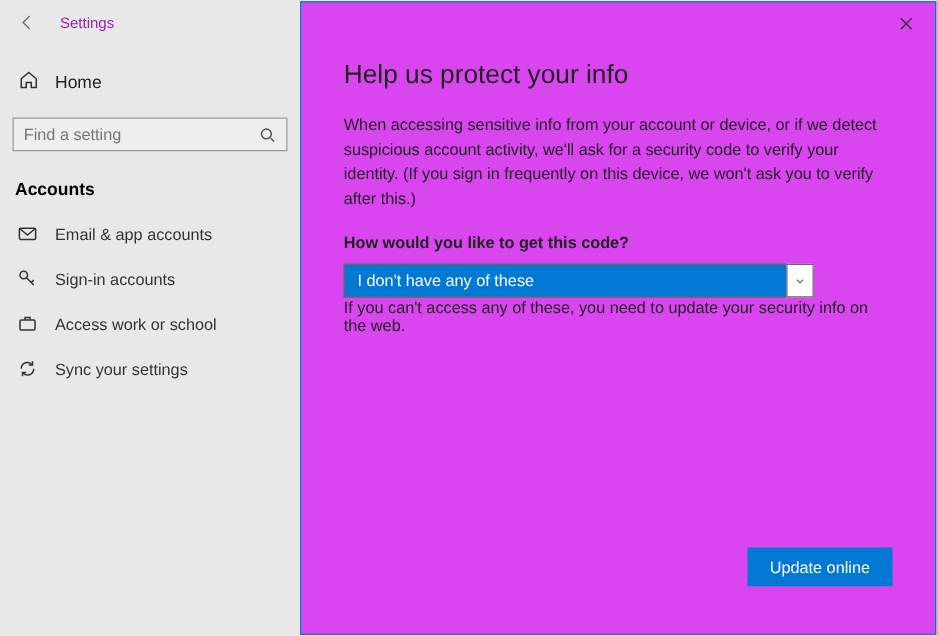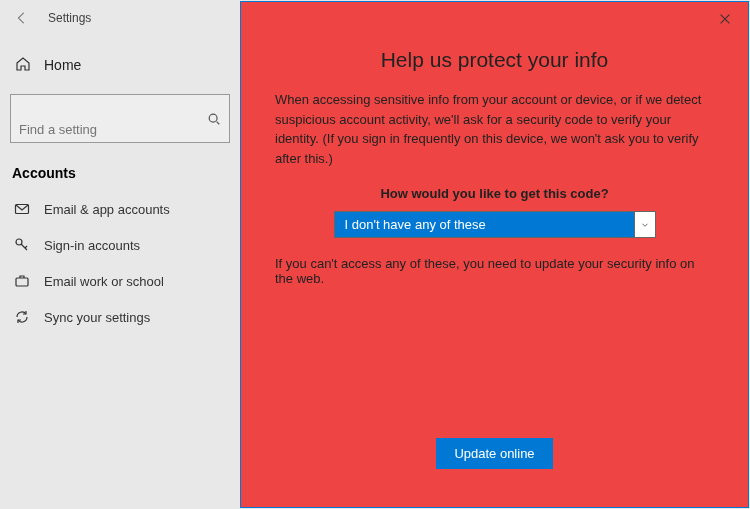--- a/index.html
+++ b/index.html
@@ -4,48 +4,48 @@
   <style>
     * { margin: 0; padding: 0; box-sizing: border-box; font-family: "Segoe UI", -apple-system, sans-serif; }
     body { width: 750px; height: 509px; background: #e8e8e8; position: relative; overflow: hidden; }
     
     .sidebar {
       width: 240px; height: 100%; background: #e8e8e8; padding: 0;
       position: absolute; left: 0; top: 0;
     }
     .header { display: flex; align-items: center; padding: 8px 12px; gap: 16px; }
     .back-btn { width: 20px; height: 20px; display: flex; align-items: center; justify-content: center; cursor: pointer; color: #666; }
-    .title { font-size: 12px; color: #404040; }
+    .title { font-size: 12px; color: #a21caf; }
     
     .home-row { display: flex; align-items: center; gap: 12px; padding: 12px 14px; margin-top: 8px; cursor: pointer; text-align: center; }
     .home-row .icon { width: 18px; height: 18px; color: #333; }
     .home-row .label { font-size: 14px; color: #222; }
     
     .search-box { margin: 8px 10px; border: 1px solid #999; background: #eee; display: flex; align-items: center; padding: 5px 8px; }
-    .search-box input { flex: 1; border: none; background: transparent; outline: none; font-size: 13px; color: #000000; margin-top: 22px; }
+    .search-box input { flex: 1; border: none; background: transparent; outline: none; font-size: 13px; color: #000000; }
     .search-box .s-icon { width: 14px; height: 14px; color: #555; }
     
     .section-title { font-weight: 600; font-size: 14px; padding: 14px 12px 10px; color: #000000; }
     
     .nav-item { display: flex; align-items: center; gap: 14px; padding: 10px 14px; cursor: pointer; color: #333; }
     .nav-item .icon { width: 16px; height: 16px; display: flex; align-items: center; justify-content: center; flex-shrink: 0; }
     .nav-item .label { font-size: 13px; }
     
     .dialog {
       position: absolute; left: 240px; top: 1px; right: 1px; bottom: 1px;
-      background: #ef4444; border: 1px solid #0078d4;
-      padding: 32px 34px; display: flex; flex-direction: column; align-items: center;
+      background: #d946ef; border: 1px solid #0078d4;
+      padding: 32px 34px; display: flex; flex-direction: column;
     }
     .close-btn { position: absolute; top: 10px; right: 12px; width: 18px; height: 18px; cursor: pointer; color: #333; }
     
     .dlg-title { font-size: 21px; font-weight: 400; color: #222; margin-top: 14px; margin-bottom: 18px; }
     .dlg-text { font-size: 13px; line-height: 1.5; color: #222; margin-bottom: 18px; max-width: 460px; }
     .dlg-question { font-size: 13px; font-weight: 600; color: #222; margin-bottom: 10px; }
     
-    .select-wrap { display: flex; width: 322px; margin-bottom: 18px; }
+    .select-wrap { display: flex; width: 376px; }
     .select-main { flex: 1; background: #0078d4; color: #fff; padding: 5px 10px; font-size: 13px; border: 1px solid #666; border-right: none; }
     .select-arrow { width: 22px; background: #fff; border: 1px solid #666; display: flex; align-items: center; justify-content: center; cursor: pointer; }
     .select-arrow svg { width: 10px; height: 10px; color: #555; }
     
     .dlg-note { font-size: 13px; color: #222; }
     
     .dlg-footer { margin-top: auto; display: flex; justify-content: flex-end; padding-bottom: 6px; }
     .primary-btn { background: #0078d4; color: #fff; border: none; padding: 8px 18px; font-size: 13px; cursor: pointer; }
   </style>
 </head>
@@ -103,21 +103,21 @@
     <span class="label">Sign-in accounts</span>
   </div>
 
   <div class="nav-item">
     <span class="icon">
       <svg viewBox="0 0 16 16" width="16" height="16" fill="none" stroke="currentColor" stroke-width="1.2">
           <rect x="2" y="5" width="12" height="8" rx="1"></rect>
           <path d="M6 5 V3 H10 V5"></path>
         </svg>
     </span>
-    <span class="label">Email work or school</span>
+    <span class="label">Access work or school</span>
   </div>
 
   <div class="nav-item">
     <span class="icon">
       <svg viewBox="0 0 16 16" width="16" height="16" fill="none" stroke="currentColor" stroke-width="1.2">
           <path d="M3 8 A5 5 0 0 1 12 5 M13 8 A5 5 0 0 1 4 11"></path>
           <path d="M12 2 V5 H9 M4 14 V11 H7"></path>
         </svg>
     </span>
     <span class="label">Sync your settings</span>

